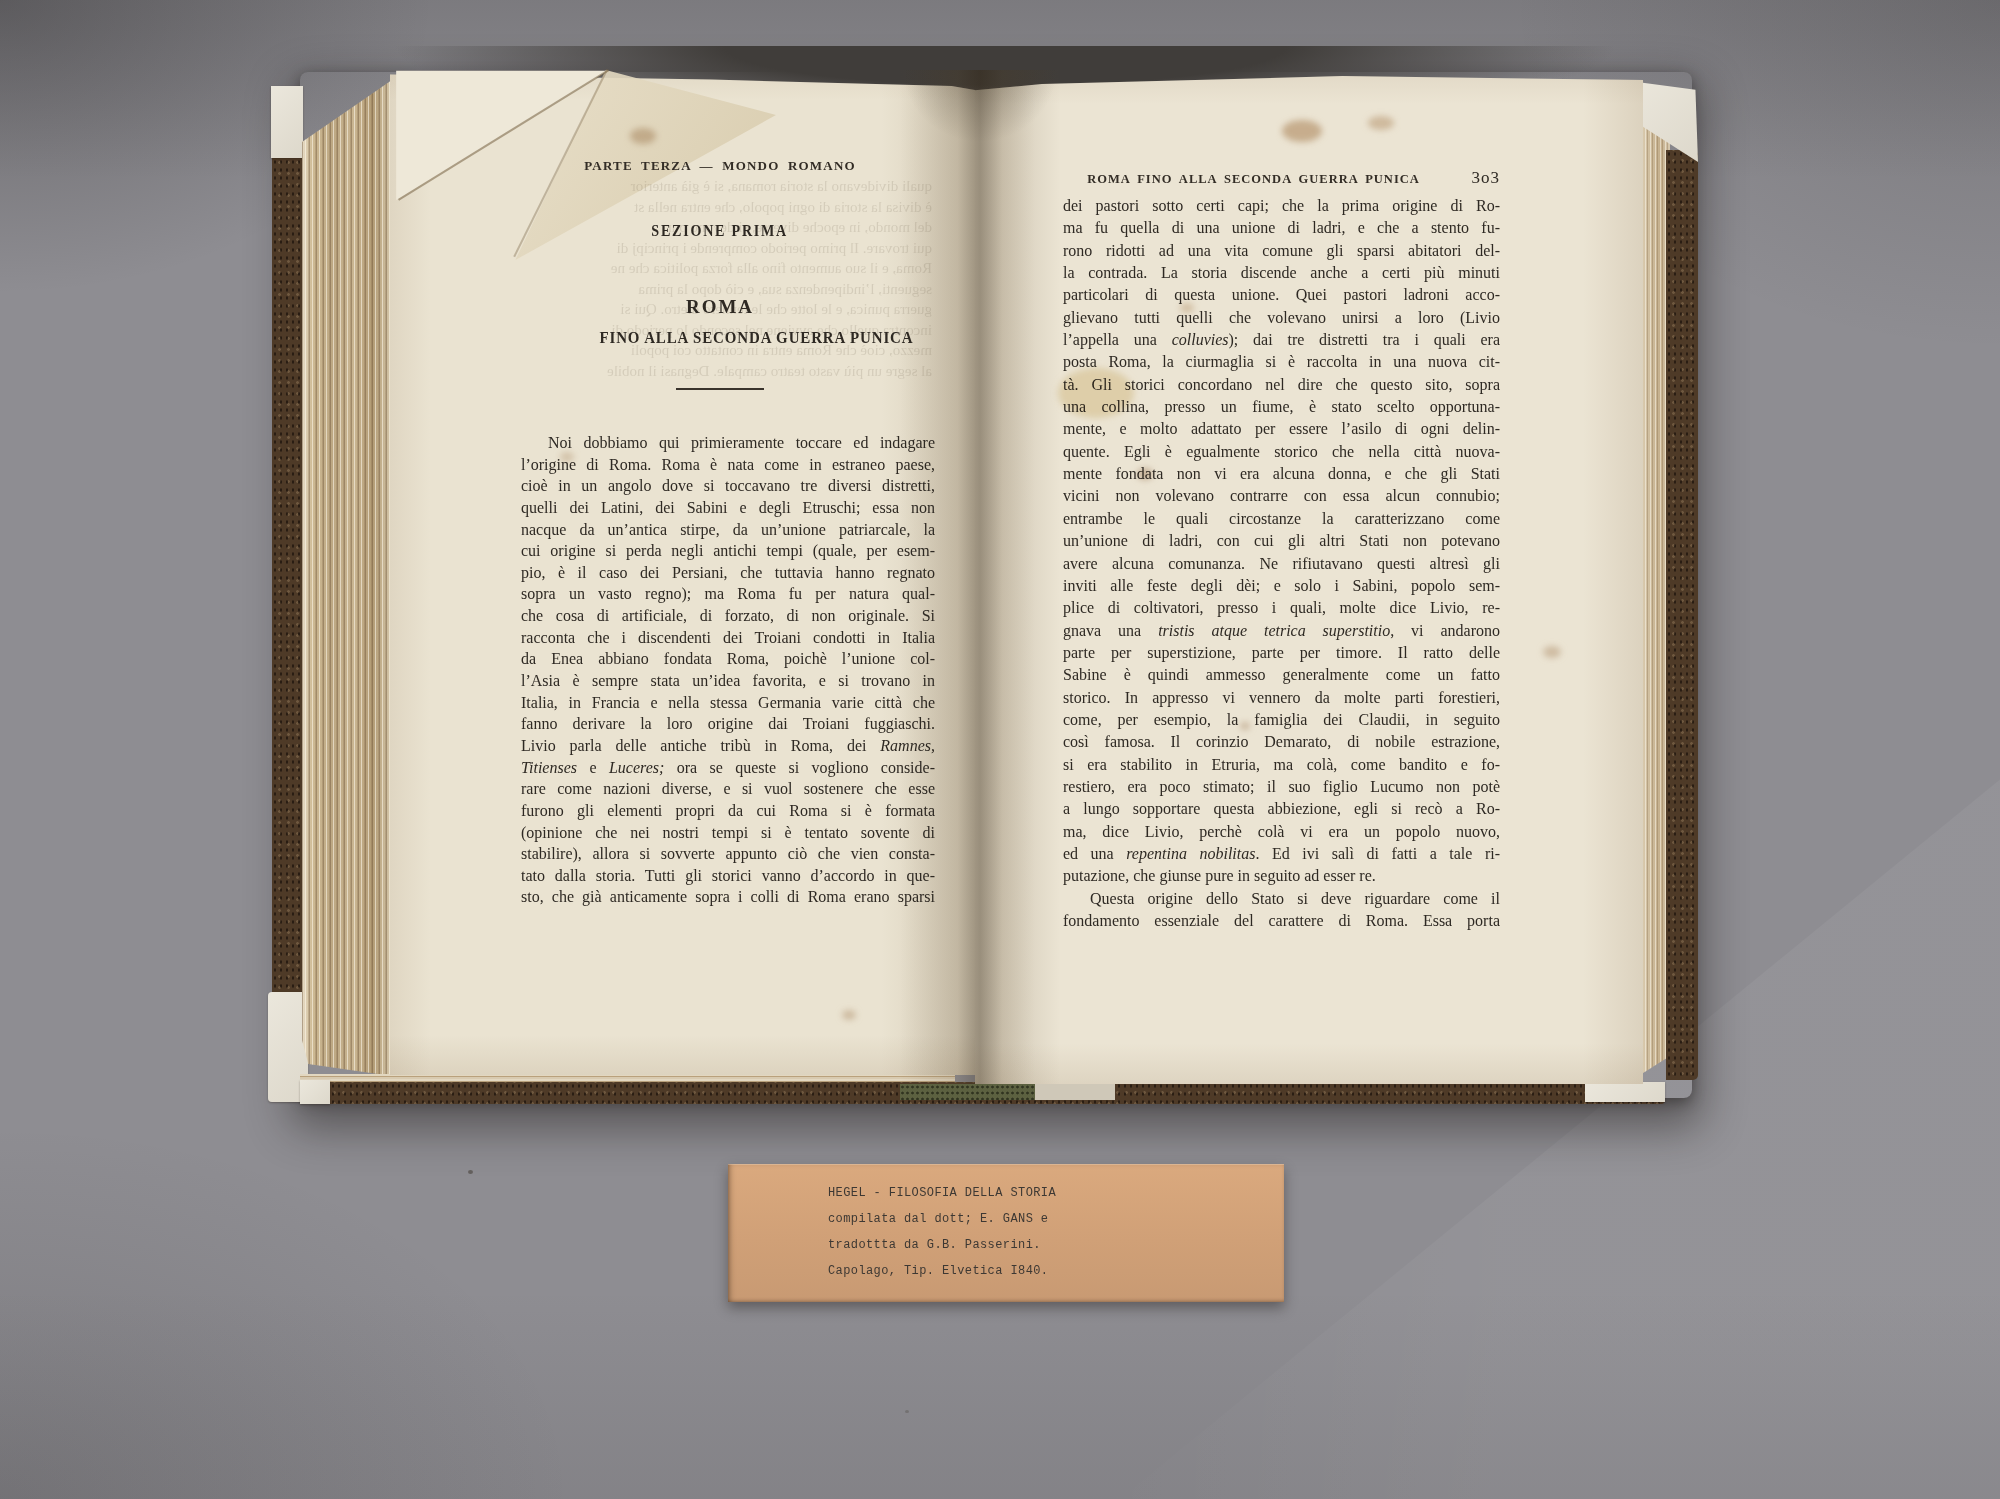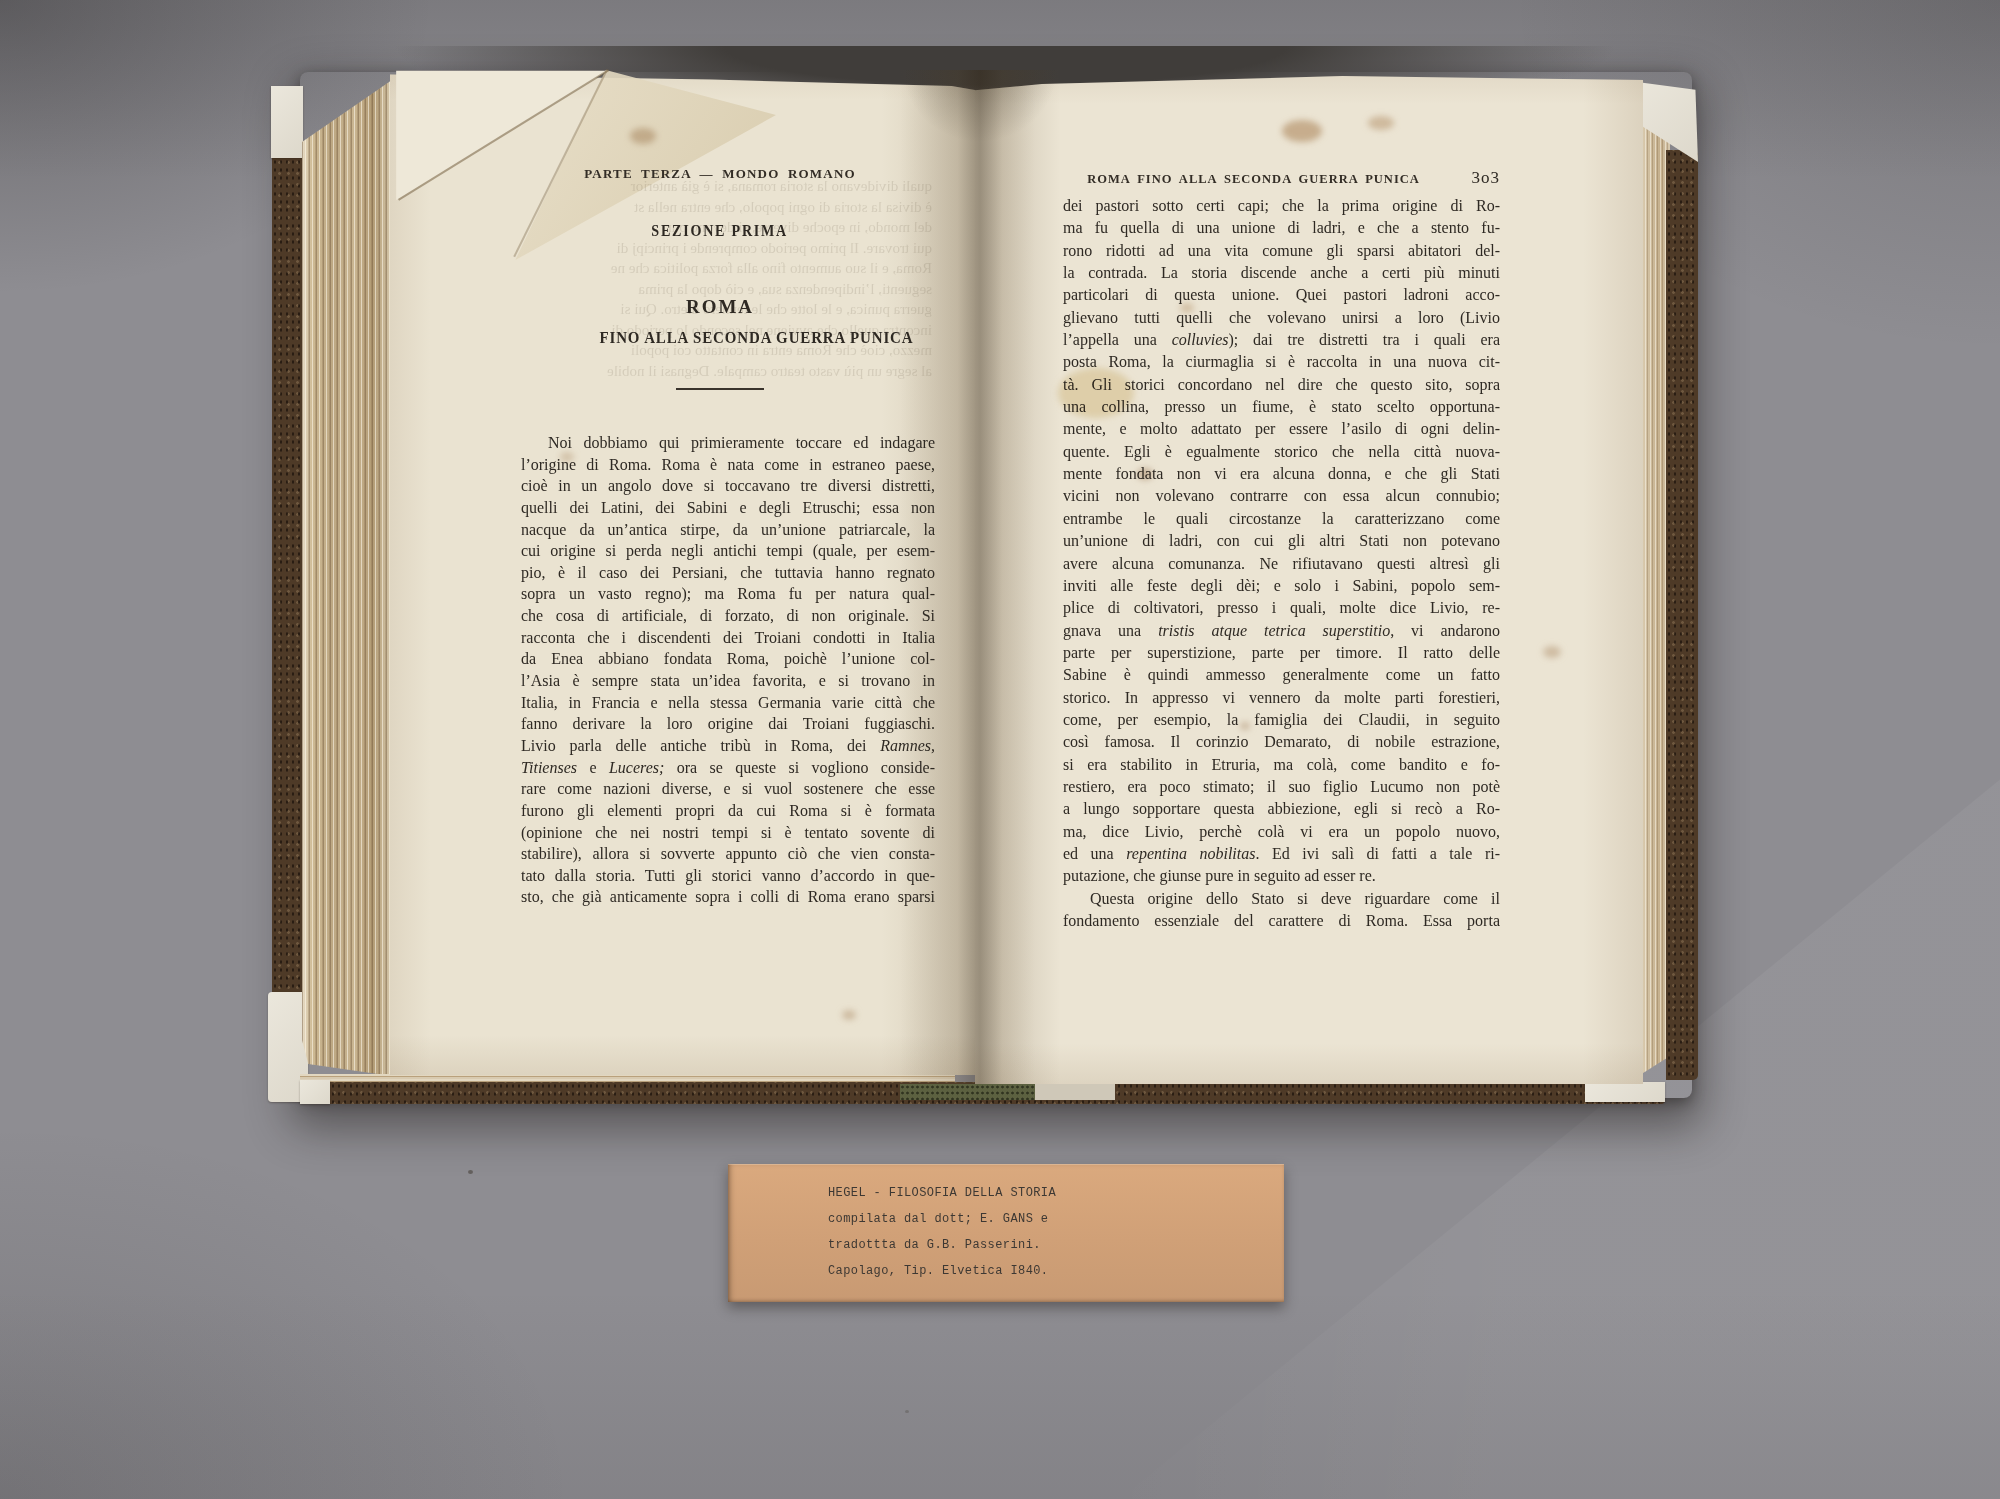--- a/index.html
+++ b/index.html
@@ -137,21 +137,21 @@
       <div class="ln">del mondo, in epoche diverse, si devono pur</div>
       <div class="ln">qui trovare. Il primo periodo comprende i principj di</div>
       <div class="ln">Roma, e il suo aumento fino alla forza politica che ne</div>
       <div class="ln">seguenti, l’indipendenza sua, e ciò dopo la prima</div>
       <div class="ln">guerra punica, e le lotte che le tennero dietro. Qui si</div>
       <div class="ln">incontra quello che avviene nel secondo lo periodo di</div>
       <div class="ln">mezzo, cioè che Roma entra in contatto coi popoli</div>
       <div class="ln">al segre un più vasto teatro campale. Degnasi il nobile</div>
     </div>
 
-  <div class="abs lp-col hdr" style="top:166px;">PARTE TERZA — MONDO ROMANO</div>
+  <div class="abs lp-col hdr" style="top:158px;">PARTE TERZA — MONDO ROMANO</div>
   <div class="abs lp-col sez" style="top:222px;">
     <span class="squeeze">SEZIONE PRIMA</span>
   </div>
   <div class="abs lp-col rom" style="top:296px;">ROMA</div>
   <div class="abs lp-col fin" style="top:328px;">
     <span class="squeeze">FINO ALLA SECONDA GUERRA PUNICA</span>
   </div>
   <div class="abs rule"></div>
   <div class="abs page-body lp-body" style="left:505px;top:434px;width:430px;">
       <div class="ln ind">Noi dobbiamo qui primieramente toccare ed indagare</div>

